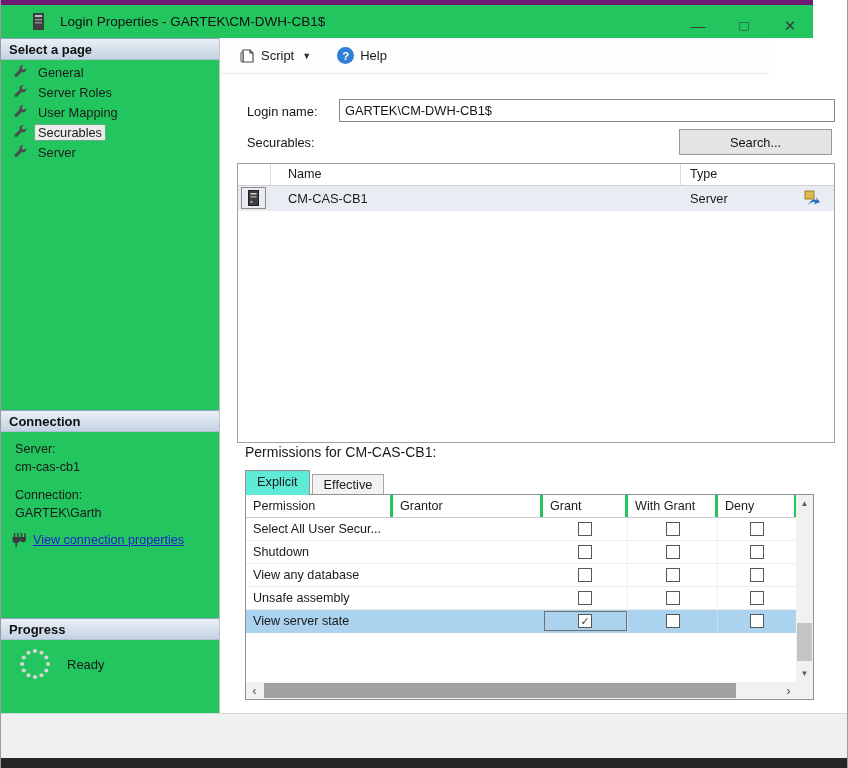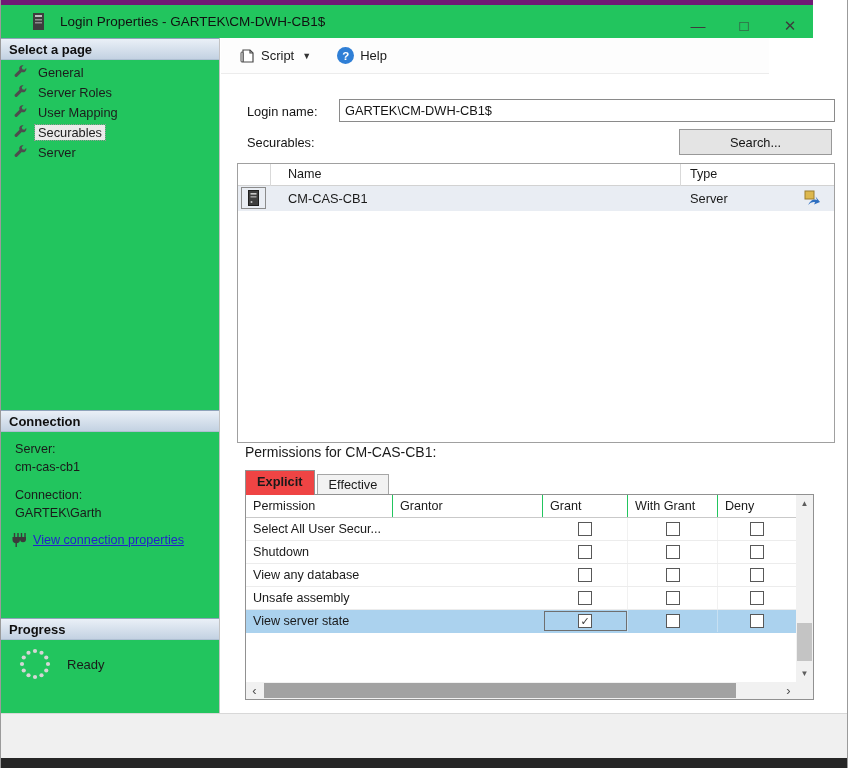--- a/index.html
+++ b/index.html
@@ -58,30 +58,30 @@
   .sec-row { position:relative; height:25px; background:#e9edf3; display:flex; align-items:center; }
   .sec-icon-box { position:absolute; left:3px; top:1px; width:25px; height:22px;
     border:1px solid #8b8b8b; display:flex; align-items:center; justify-content:center; background:#e9edf3; }
   .sec-row .name { position:absolute; left:50px; font-size:12.8px; }
   .sec-row .type { position:absolute; left:452px; font-size:12.8px; }
   .sec-row .action { position:absolute; left:566px; top:4px; }
   
   .perm-label { position:absolute; left:24px; top:406px; font-size:14px; }
   .tabs { position:absolute; left:24px; top:431px; height:26px; display:flex; align-items:flex-end; }
   .tab { font-size:12.8px; padding:3px 11px 4px; cursor:default; }
-  .tab.active { background:#ef4444; border:1px solid #919191; border-bottom:none;
-    height:25px; position:relative; z-index:3;font-weight:bold; }
+  .tab.active { background:#5eead4; border:1px solid #919191; border-bottom:none;
+    height:25px; position:relative; z-index:3; }
   .tab.inactive { background:#f2f2f2; border:1px solid #a6a6a6; border-bottom:none;
     height:21px; margin-left:2px; padding-top:2px; }
   .perm-table { position:absolute; left:24px; top:456px; width:569px; height:206px;
     border:1px solid #919191; background:#ffffff; z-index:2; }
   .perm-grid { position:absolute; left:0; top:0; width:551px; }
   .perm-row, .perm-head { display:grid; grid-template-columns:147px 150px 85px 90px 79px; }
   .perm-head { height:23px; border-bottom:1px solid #c9c9c9; }
-  .perm-head .hcell { font-size:12.6px; padding:4px 0 0 7px; border-right:1px solid #22c55e; color:#1a1a1a; }
+  .perm-head .hcell { font-size:12.6px; padding:4px 0 0 7px; border-right:3px solid #22c55e; color:#1a1a1a; }
   .perm-row { height:23px; border-bottom:1px solid #ececec; }
   .perm-row .pcell { font-size:12.6px; padding:4px 0 0 7px; white-space:nowrap; overflow:hidden; }
   .perm-row .ccell { display:flex; align-items:center; justify-content:center; border-right:1px solid #f1f1f1; }
   .perm-row.selected { background:#abd2ee; border-bottom-color:#abd2ee; }
   .perm-row.selected .ccell { border-right-color:#c7e0f2; }
   .checkbox { width:14px; height:14px; border:1.5px solid #585858; background:#ffffff;
     display:flex; align-items:center; justify-content:center; font-size:11px; color:#3a3a3a; cursor:default; }
   .ccell.focus-cell { outline:1px solid #6f6f6f; outline-offset:-2px; }
   
   .vscroll { position:absolute; right:0; top:0; width:17px; height:187px; background:#f1f1f1; }

